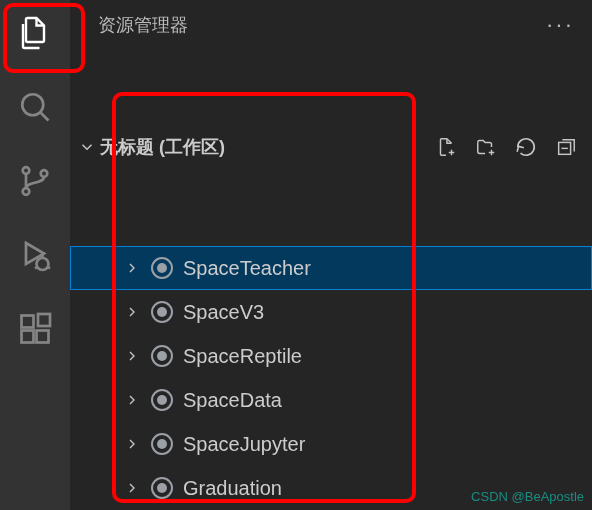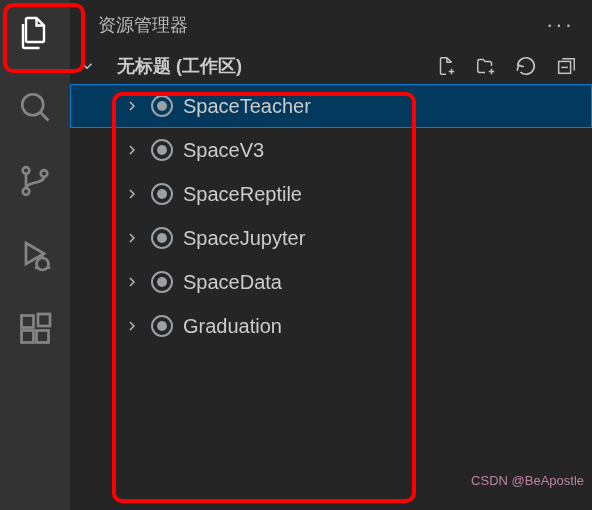--- a/index.html
+++ b/index.html
@@ -51,20 +51,21 @@
     left: 112px;
     width: 304px;
     height: 411px;
     pointer-events: none;
   }
   .sidebar {
     flex: 1;
     background: #252526;
     display: flex;
     flex-direction: column;
+    justify-content: space-between;
   }
   .sidebar-header {
     display: flex;
     align-items: center;
     justify-content: space-between;
     padding: 12px 18px 10px 28px;
   }
   .sidebar-title {
     color: #bbbbbb;
     font-size: 18px;
@@ -85,21 +86,21 @@
     width: 22px;
     height: 22px;
     display: flex;
     align-items: center;
     justify-content: center;
   }
   .section-title {
     font-size: 18px;
     font-weight: 700;
     flex: 1;
-    margin-left: 19px;
+    margin-left: 2px;
   }
   .section-actions {
     display: flex;
     gap: 16px;
     color: #c5c5c5;
   }
   .section-actions .ico {
     width: 24px;
     height: 24px;
     display: flex;
@@ -147,23 +148,23 @@
   .radio::after {
     content: "";
     width: 10px;
     height: 10px;
     background: #9aa0a6;
     border-radius: 50%;
   }
   .watermark {
     position: absolute;
     right: 8px;
-    bottom: 22px;
+    bottom: 6px;
     font-size: 13px;
-    color: #f9a8d4;
+    color: #14b8a6;
     opacity: 0.7;
     font-family: sans-serif;
   }
 </style>
 </head>
 <body>
 
 <div class="root">
   <div class="activity-bar">
     <div class="activity-item active">
@@ -282,30 +283,30 @@
         <span class="radio"></span>
         <span>SpaceReptile</span>
       </div>
       <div class="tree-row">
         <span class="chev">
             <svg width="16" height="16" viewBox="0 0 24 24" fill="none" stroke="currentColor" stroke-width="2">
               <polyline points="9 6 15 12 9 18"></polyline>
             </svg>
           </span>
         <span class="radio"></span>
+        <span>SpaceData</span>
+      </div>
+      <div class="tree-row">
+        <span class="chev">
+            <svg width="16" height="16" viewBox="0 0 24 24" fill="none" stroke="currentColor" stroke-width="2">
+              <polyline points="9 6 15 12 9 18"></polyline>
+            </svg>
+          </span>
+        <span class="radio"></span>
         <span>SpaceJupyter</span>
-      </div>
-      <div class="tree-row">
-        <span class="chev">
-            <svg width="16" height="16" viewBox="0 0 24 24" fill="none" stroke="currentColor" stroke-width="2">
-              <polyline points="9 6 15 12 9 18"></polyline>
-            </svg>
-          </span>
-        <span class="radio"></span>
-        <span>SpaceData</span>
       </div>
       <div class="tree-row">
         <span class="chev">
             <svg width="16" height="16" viewBox="0 0 24 24" fill="none" stroke="currentColor" stroke-width="2">
               <polyline points="9 6 15 12 9 18"></polyline>
             </svg>
           </span>
         <span class="radio"></span>
         <span>Graduation</span>
       </div>

